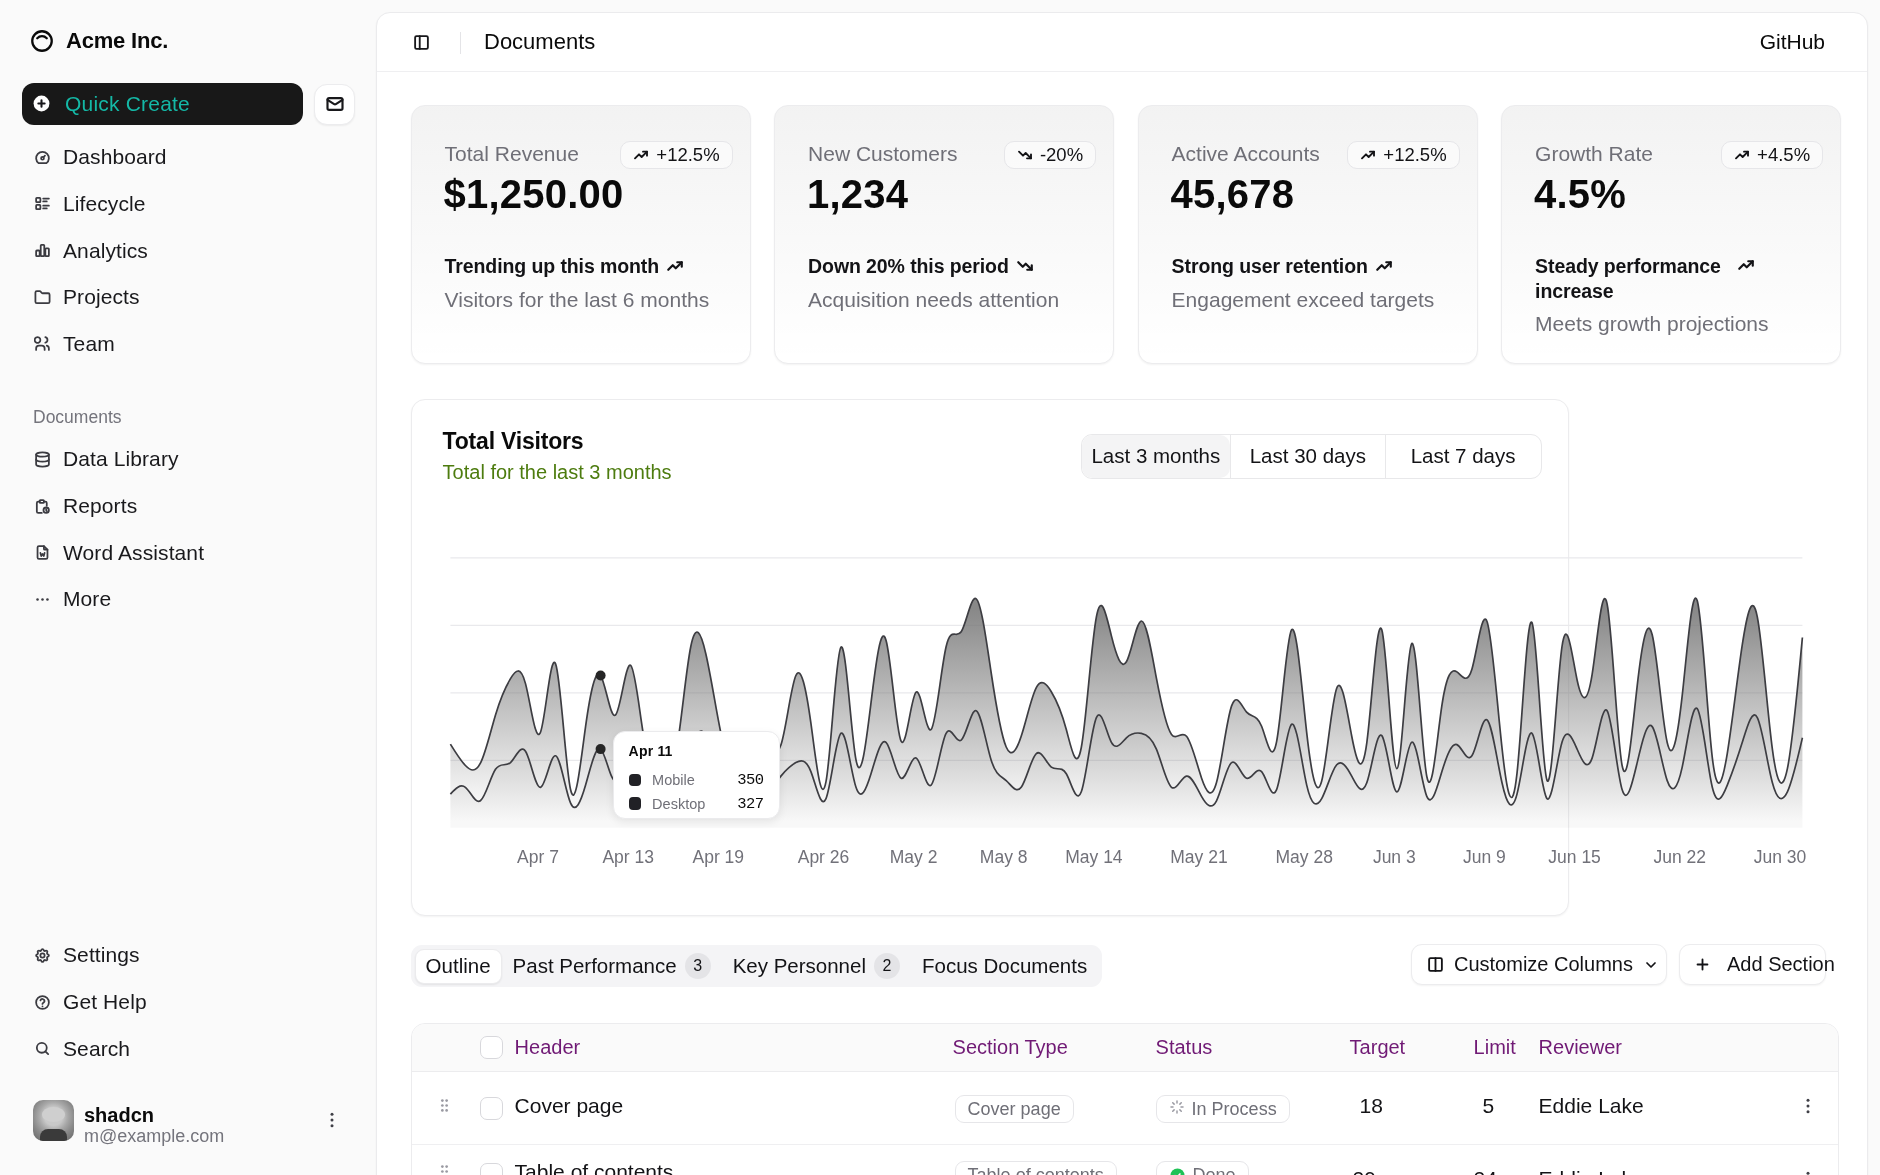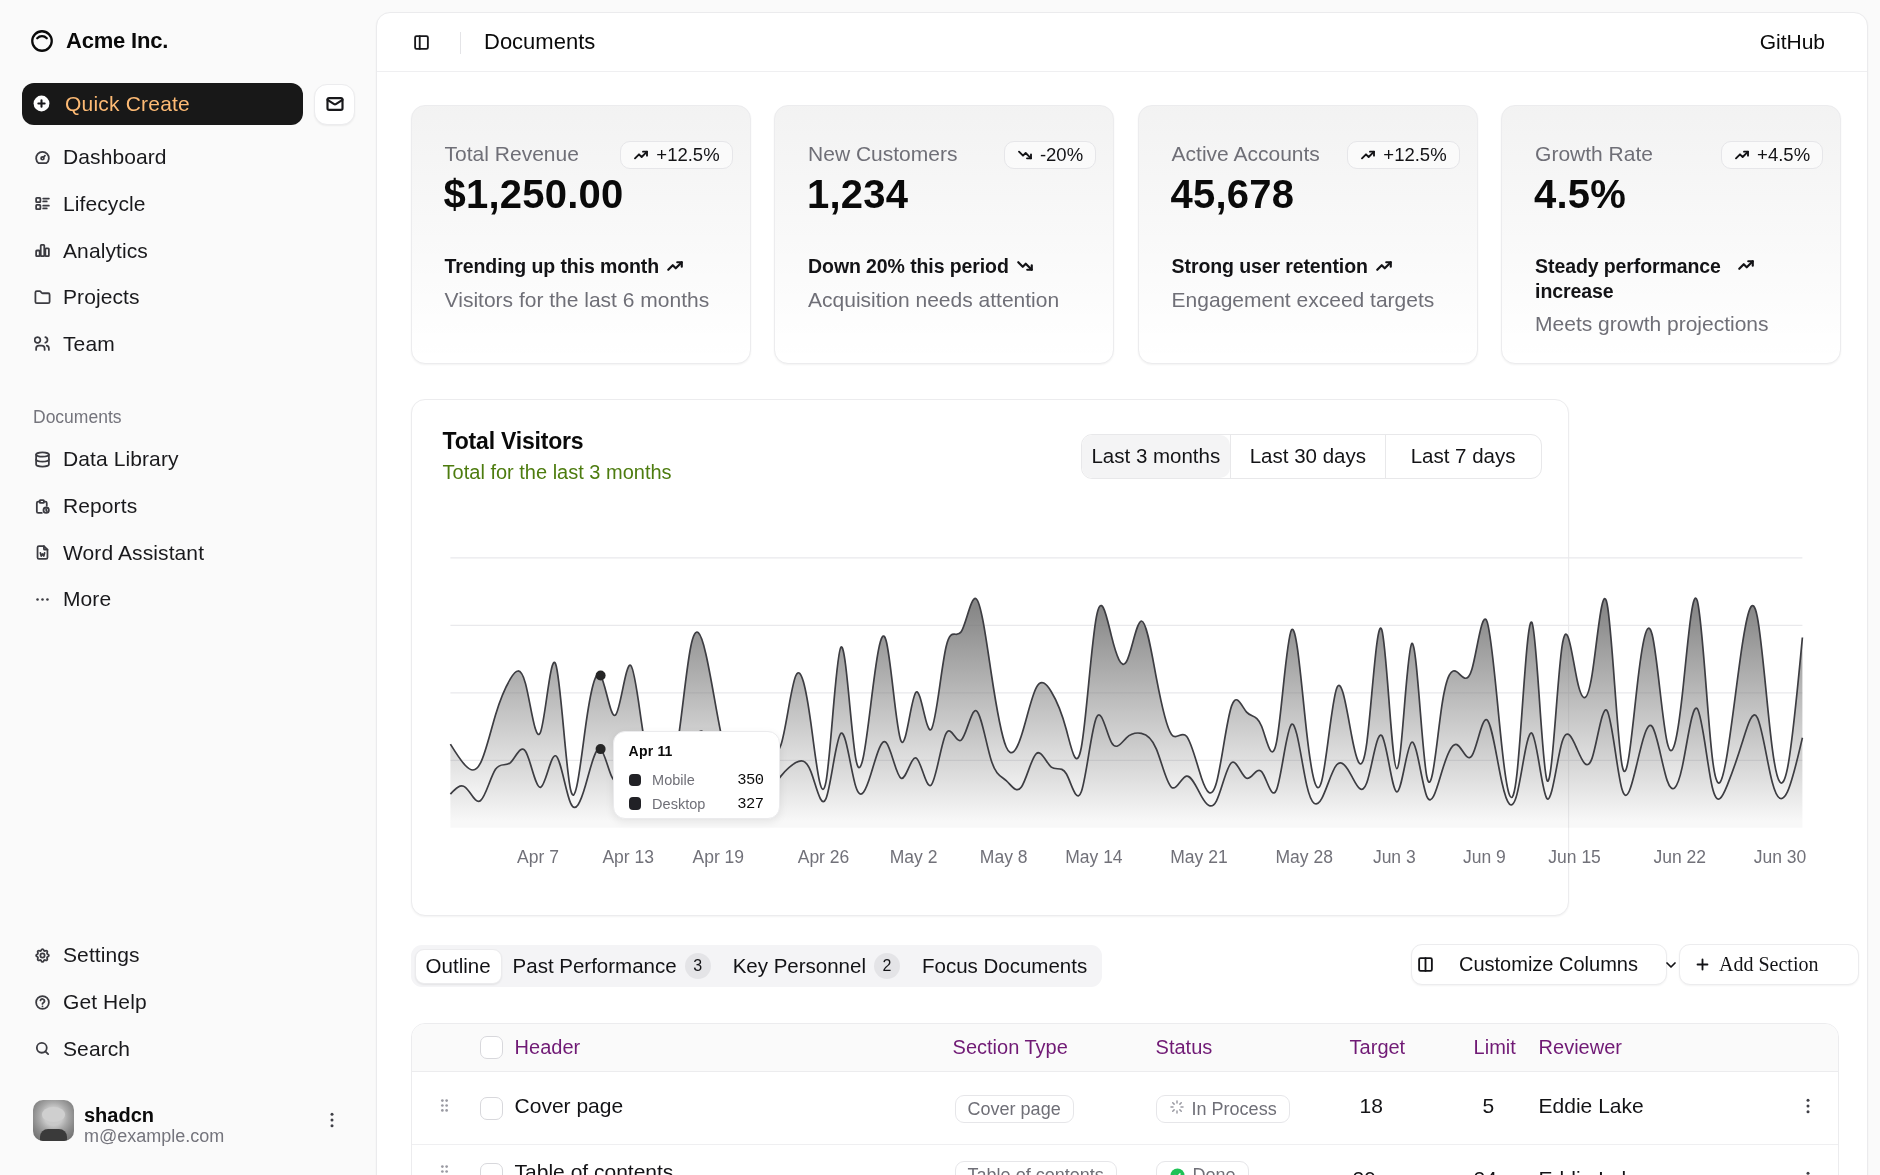--- a/index.html
+++ b/index.html
@@ -2,21 +2,21 @@
 <html><head><meta charset="utf-8"><style>
 * { margin:0; padding:0; box-sizing:border-box; }
 html,body { width:1880px; height:1175px; overflow:hidden; background:#fafafa;
   font-family:"Liberation Sans", sans-serif; color:#0a0a0a; }
 .ic { display:inline-block; flex:none; }
 
 #sidebar { position:absolute; left:0; top:0; width:376px; height:1175px; }
 .brand { position:absolute; left:29px; top:28px; display:flex; align-items:center; gap:11px;
   font-size:22px; font-weight:700; letter-spacing:-0.2px; }
 #qc { position:absolute; left:22px; top:83px; width:281px; height:41.5px; background:#181818;
-  border-radius:12px; color:#fdba74; display:flex; align-items:center; }
+  border-radius:12px; color:#14b8a6; display:flex; align-items:center; }
 #qc .ic { margin-left:10px; }
 #qc span { margin-left:14px; font-size:21px; letter-spacing:0.2px; }
 #mailbtn { position:absolute; left:314px; top:83.5px; width:41px; height:41px; background:#fff;
   border:1px solid #ececee; border-radius:13px; box-shadow:0 1px 2px rgba(0,0,0,.06);
   display:flex; align-items:center; justify-content:center; color:#18181b; }
 .mi { position:absolute; left:16px; width:287px; height:41.4px; display:flex; align-items:center;
   padding-left:18px; border-radius:10px; color:#19191c; }
 .mi .ic { margin-right:12px; color:#3b3b41; }
 .mi span { font-size:21px; letter-spacing:0.1px; }
 .slabel { position:absolute; left:33px; top:407px; font-size:17.5px; color:#74747c; font-weight:500; }
@@ -68,22 +68,22 @@
 #tip .vv { margin-left:auto; color:#0a0a0a; font-family:"Liberation Mono",monospace; font-size:15.5px; letter-spacing:-0.5px; }
 
 #tabs { position:absolute; left:33.6px; top:932px; height:42px; background:#f4f4f6; border-radius:11px;
   display:flex; align-items:center; padding:0 4px; }
 #tabs .tab { display:flex; align-items:center; font-size:20.5px; color:#131316; padding:0 11px; gap:8px; }
 #tabs .tab.on { background:#fff; border:1px solid #ebebed; box-shadow:0 1px 2px rgba(0,0,0,.07); border-radius:9px; height:35px; padding:0 10px; }
 #tabs .nb { width:26px; height:26px; border-radius:50%; background:#e4e4e7; color:#131316;
   display:flex; align-items:center; justify-content:center; font-size:16px; }
 .btn { position:absolute; top:931px; height:41px; background:#fff; border:1px solid #ececee; border-radius:11px; white-space:nowrap;
   box-shadow:0 1px 2px rgba(0,0,0,.05); display:flex; align-items:center; font-size:20px; font-weight:500; color:#131316; }
-#btncust { left:1034px; width:256px; padding:0 5px; gap:25px; justify-content:flex-start; }
-#btnadd { left:1302px; width:180px; padding:0 14px; gap:8px;font-family:Liberation Serif, serif; }
+#btncust { left:1034px; width:256px; padding:0 15px; gap:10px; justify-content:flex-start; }
+#btnadd { left:1302px; width:147px; padding:0 14px; gap:16px; }
 
 #tbl { position:absolute; left:33.6px; top:1010px; width:1428px; height:250px; border:1px solid #ececee;
   border-radius:14px; overflow:hidden; background:#fff; }
 #thead { position:absolute; left:0; top:0; width:100%; height:48px; background:#fafafa; border-bottom:1px solid #ececee; }
 .th { position:absolute; top:12px; font-size:20px; font-weight:500; color:#701a75; }
 .cb { position:absolute; width:23px; height:23px; border:1.4px solid #d8d8dc; border-radius:7px; background:#fff; }
 .trow { position:absolute; left:0; width:100%; height:73px; border-bottom:1px solid #efeff1; }
 .grip { position:absolute; left:23px; top:24px; color:#9a9aa2; }
 .cell { position:absolute; font-size:21px; line-height:1.15; color:#131316; }
 .pill { position:absolute; height:28px; border:1px solid #e6e6e9; border-radius:9px; display:flex; align-items:center;

